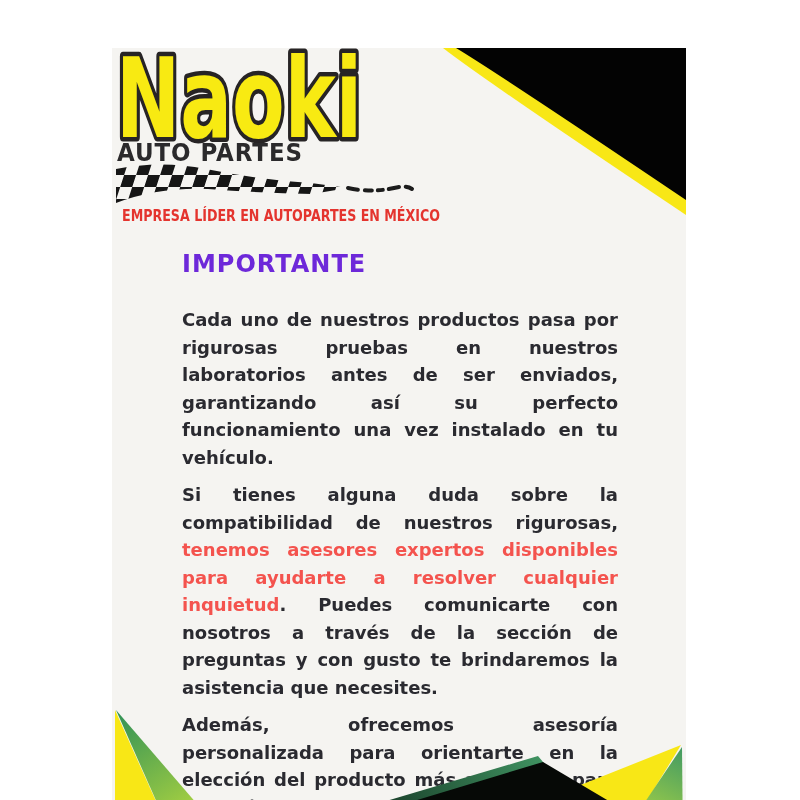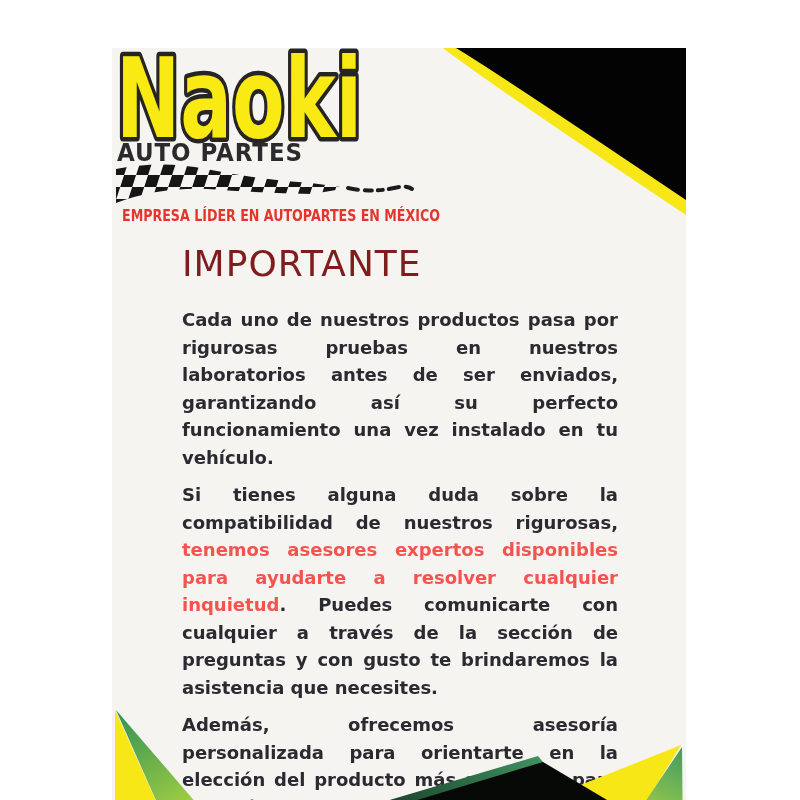--- a/index.html
+++ b/index.html
@@ -22,22 +22,22 @@
     font-family:"DejaVu Sans",sans-serif;font-weight:bold;font-size:25px;
     fill:#2b2a2c;letter-spacing:1px;
   }
   .brand-tagline{
     font-family:"DejaVu Sans",sans-serif;font-weight:bold;font-size:16.5px;
     fill:#e4342e;
   }
   .flag-trail{fill:none;stroke:#1c1c1c;stroke-width:4px;stroke-dasharray:10 7 7 6 5 6;stroke-linecap:round;}
   .content{position:absolute;left:70px;top:196px;width:436px;}
   .content h1{
-    margin:0 0 22px 0;font-size:36px;line-height:40px;font-weight:400;
-    color:#7f1d1d;letter-spacing:1px;
+    margin:0 0 22px 0;font-size:24px;line-height:40px;font-weight:700;
+    color:#6d28d9;letter-spacing:1px;
   }
   .content p{
     margin:0 0 10px 0;font-size:18px;line-height:27.5px;font-weight:700;
     color:#2a2a30;text-align:justify;
   }
   .hl{color:#f4534e;}
   .bottom-deco{position:absolute;bottom:0;left:0;width:574px;height:152px;display:block;}
 </style>
 </head>
 <body>
@@ -62,21 +62,21 @@
       <g transform="translate(3,115)">
         <path d="M0,6 Q45,-3 90,6 Q145,17 195,20 L232,25 L196,31 Q145,30 92,26 Q42,24 0,40 Z" fill="url(#chk)"></path>
         <path class="flag-trail" d="M232,25 q24,5 46,0 q12,-3 18,1"></path>
       </g>
       <text class="brand-tagline" x="9" y="173" textLength="318" lengthAdjust="spacingAndGlyphs">EMPRESA LÍDER  EN AUTOPARTES EN MÉXICO</text>
     </svg>
 
     <div class="content">
       <h1>IMPORTANTE</h1>
       <p>Cada uno de nuestros productos pasa por rigurosas pruebas en nuestros laboratorios antes de ser enviados, garantizando así su perfecto funcionamiento una vez instalado en tu vehículo.</p>
-      <p><span>Si tienes alguna duda sobre la compatibilidad de nuestros rigurosas, </span><span class="hl">tenemos asesores expertos disponibles para ayudarte a resolver cualquier inquietud</span><span>. Puedes comunicarte con cualquier a través de la sección de preguntas y con gusto te brindaremos la asistencia que necesites.</span></p>
+      <p><span>Si tienes alguna duda sobre la compatibilidad de nuestros rigurosas, </span><span class="hl">tenemos asesores expertos disponibles para ayudarte a resolver cualquier inquietud</span><span>. Puedes comunicarte con nosotros a través de la sección de preguntas y con gusto te brindaremos la asistencia que necesites.</span></p>
       <p>Además, ofrecemos asesoría personalizada para orientarte en la elección del producto más adecuado para tu vehículo.</p>
     </div>
 
     <svg class="bottom-deco" viewBox="0 0 574 152" aria-hidden="true">
       <defs>
         <linearGradient id="gradLeftGreen" gradientUnits="userSpaceOnUse" x1="4" y1="14" x2="90" y2="152">
           <stop offset="0" stop-color="#2f9057"></stop>
           <stop offset="1" stop-color="#cbe43a"></stop>
         </linearGradient>
         <linearGradient id="gradMountGreen" gradientUnits="userSpaceOnUse" x1="426" y1="60" x2="210" y2="152">

